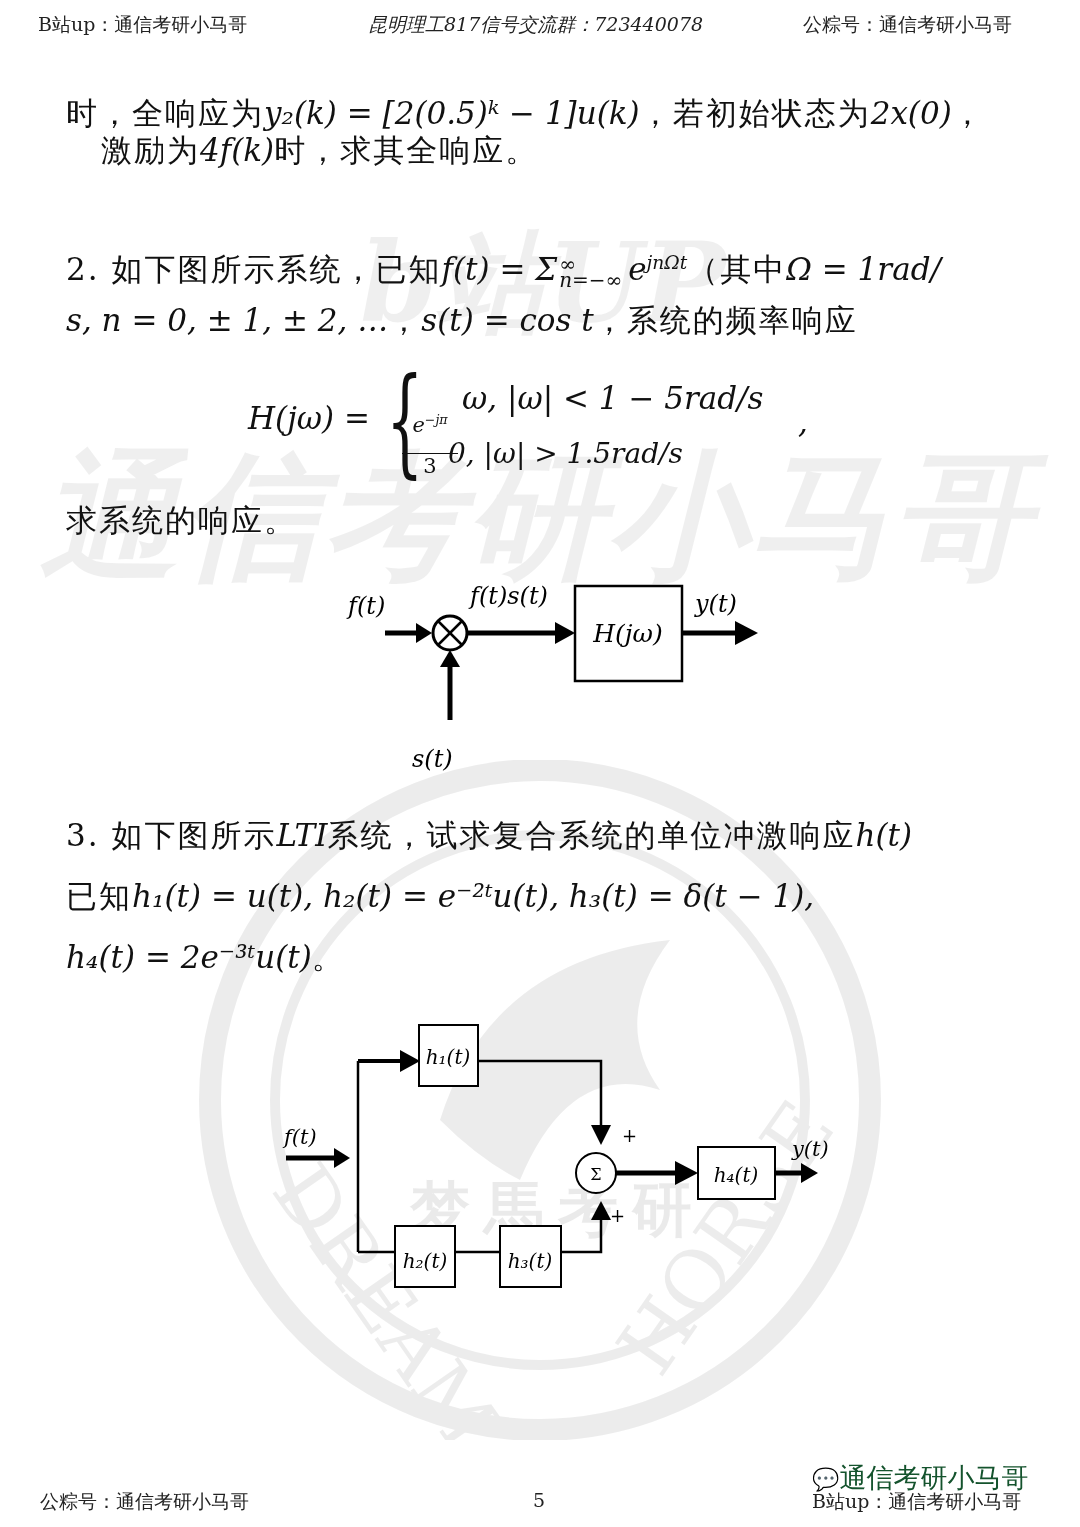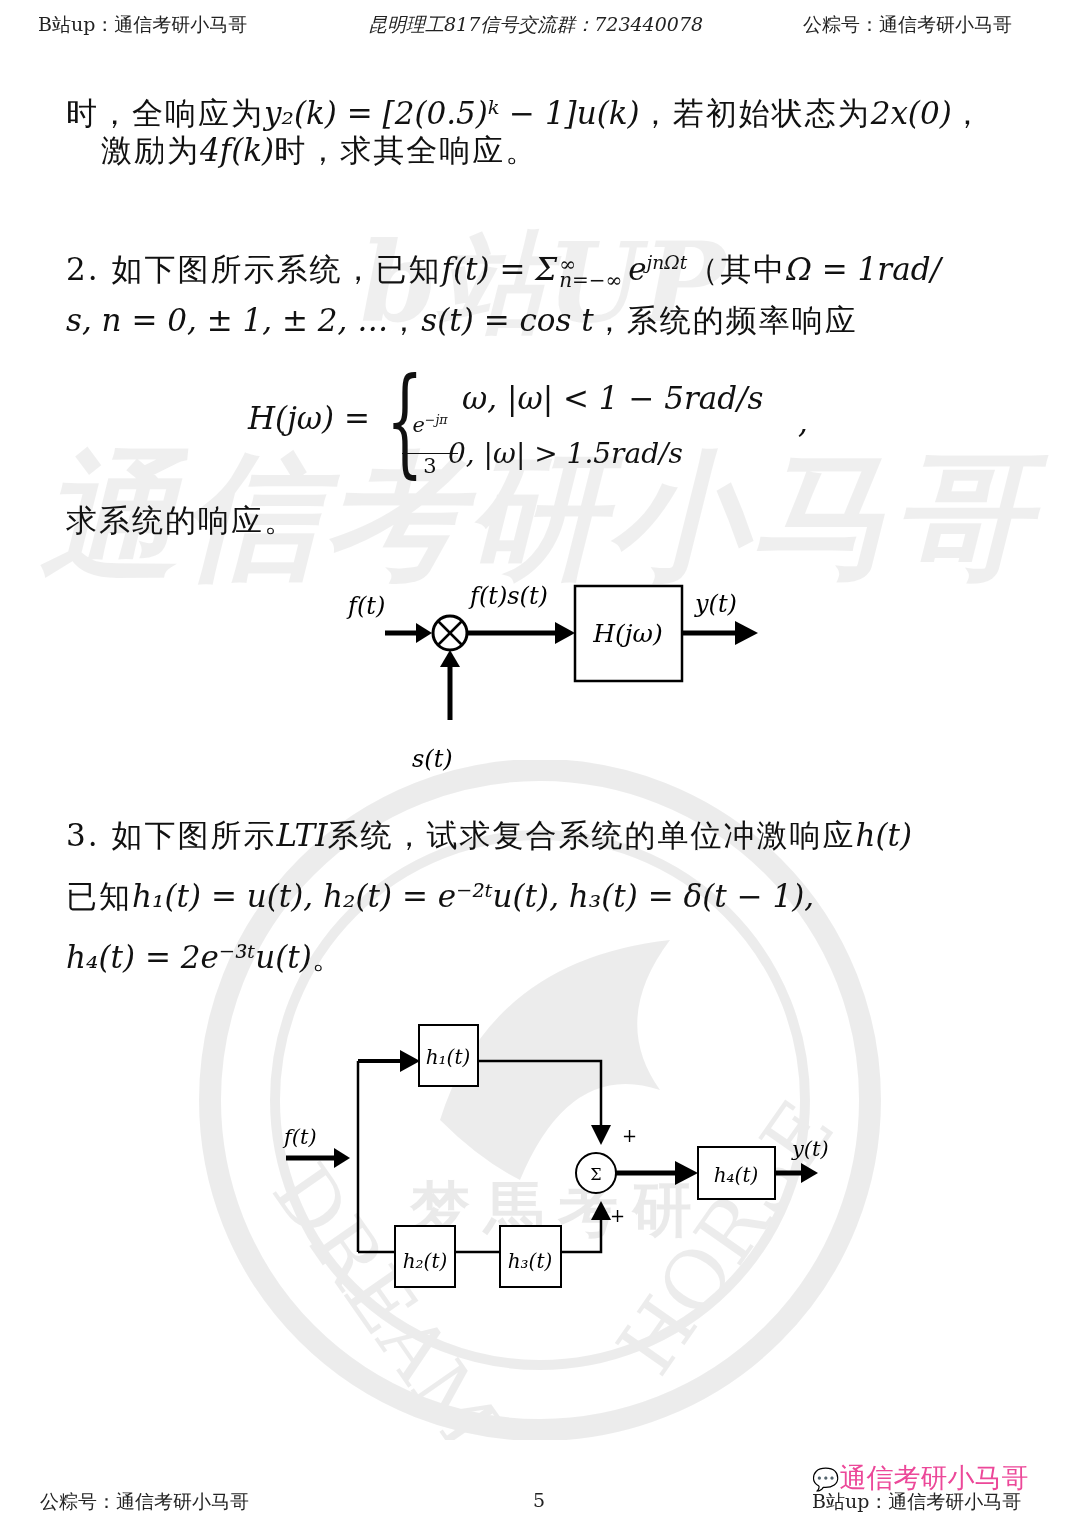--- a/index.html
+++ b/index.html
@@ -125,15 +125,15 @@
   <rect x="428" y="137" width="77" height="52" fill="#fff" stroke="#000" stroke-width="2"></rect>
   <text x="466" y="172" font-size="20" font-style="italic" text-anchor="middle">h₄(t)</text>
   <line x1="505" y1="163" x2="536" y2="163" stroke="#000" stroke-width="5"></line>
   <path d="M531,153 L548,163 L531,173 Z" fill="#000"></path>
   <text x="522" y="146" font-size="21" font-style="italic">y(t)</text>
 </svg>
 
 <div class="ftr" style="left:40px;">公粽号：通信考研小马哥</div>
 <div class="ftr" style="left:533px;">5</div>
 <div class="ftr" style="left:812px;">B站up：通信考研小马哥</div>
-<div class="abs" style="left:812px; top:1460px; color:#ec4899; font-size:27px; white-space:nowrap; font-family:Liberation Sans, sans-serif;">
+<div class="abs" style="left:812px; top:1460px; color:#14532d; font-size:27px; white-space:nowrap; font-family:Liberation Sans, sans-serif;">
   <span style="font-size:22px;">💬</span><span>通信考研小马哥</span>
 </div>
 
 </body></html>

